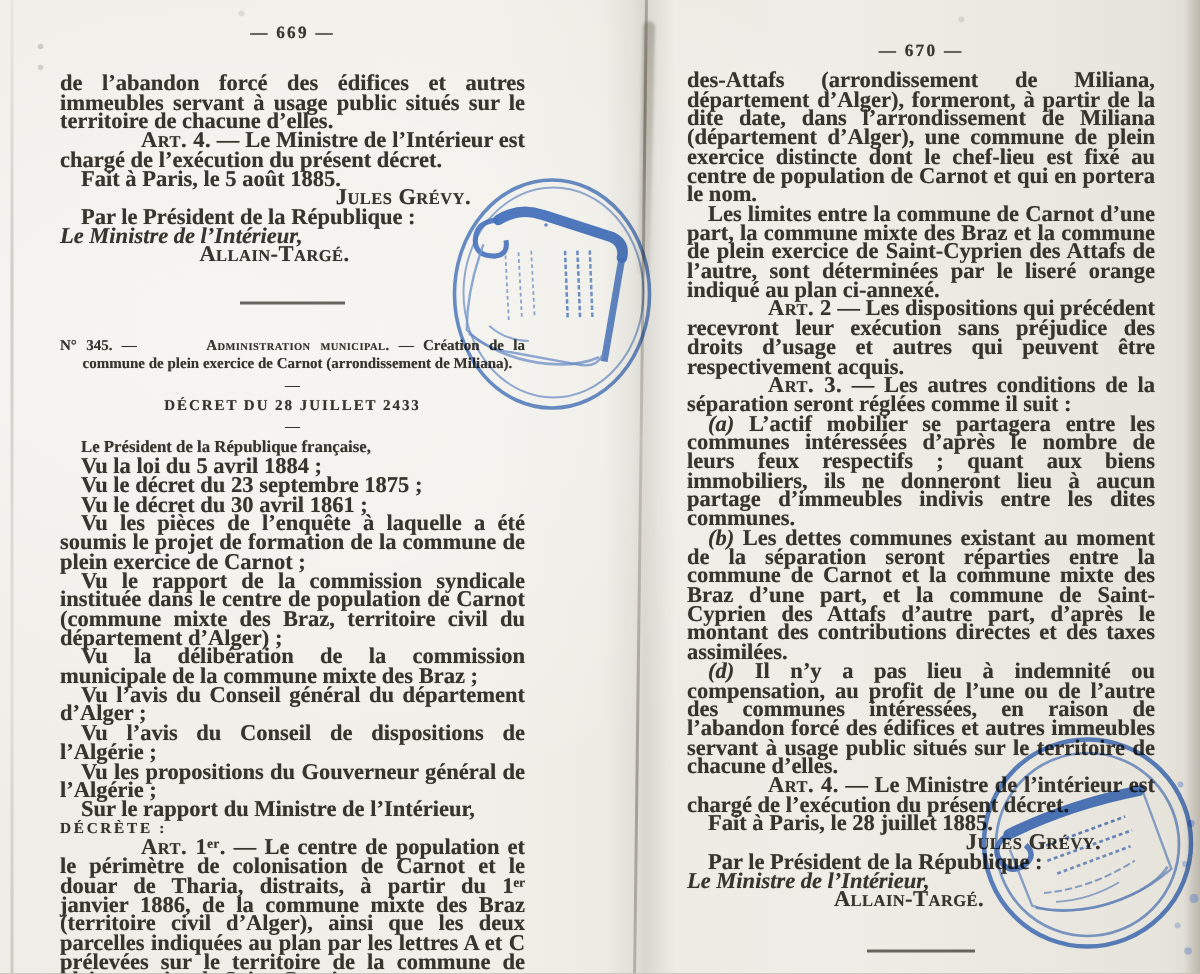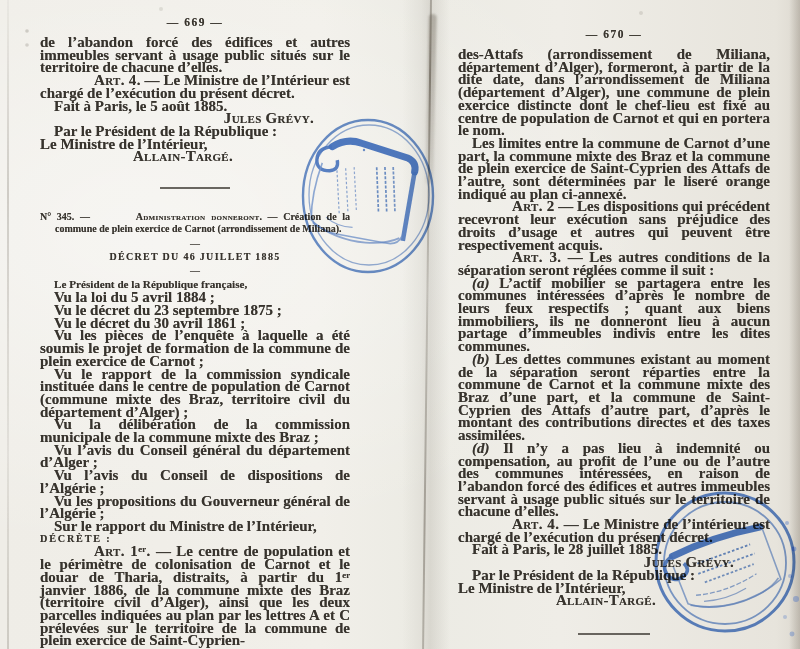--- a/index.html
+++ b/index.html
@@ -23,34 +23,34 @@
   .edge-left{position:absolute;left:7px;top:0;width:2px;height:649px;
     background:linear-gradient(to bottom, rgba(100,92,80,.05), rgba(100,92,80,.26) 30%, rgba(100,92,80,.10) 70%, rgba(100,92,80,.24));filter:blur(.3px);}
   .edge-right{position:absolute;right:0;top:0;width:11px;height:649px;
     background:linear-gradient(to right, rgba(0,0,0,0), rgba(104,94,80,.28));}
   
   .page-col{position:absolute;color:#37332d;}
   .col-left{left:40px;top:16px;width:310px;}
   .col-right{left:458px;top:28px;width:312px;}
   .pagenum{text-align:center;font-weight:bold;font-size:11.5px;letter-spacing:1.5px;color:#3a362f;
     text-shadow:0 0 .5px rgba(55,51,45,.6);}
-  .col-left .pagenum{margin-bottom:8px;}
+  .col-left .pagenum{margin-bottom:22px;}
   .col-right .pagenum{margin-bottom:8px;}
   .blocks p{margin:0;font-size:15px;line-height:12.7px;font-weight:bold;text-align:justify;
     color:#37332d;text-shadow:0 0 .5px rgba(55,51,45,.55);}
   .sc{font-variant:small-caps;letter-spacing:.3px;margin-left:40px;}
   .i{font-style:italic;}
   .cont{}
   .art{text-indent:14px;margin-top:8px;}
   .alinea{text-indent:14px;margin-top:6px;}
   .vu{text-indent:14px;}
   .date{text-indent:14px;margin-top:2px;}
   .sig{text-align:right !important;padding-right:36px;}
   .par{text-indent:14px;margin-top:6px;}
-  .min{text-align:center;padding-right:64px;}
+  .min{text-align:center;padding-right:64px;font-style:italic;}
   .minname{text-align:center !important;padding-right:64px;}
   .col-right .min,.col-right .minname{padding-right:56px;}
   .refnum{font-size:10px !important;line-height:12.5px !important;padding-left:15px;text-indent:-15px;}
   .dechead{text-align:center !important;font-size:10px !important;letter-spacing:1.3px;margin-top:1px;}
   .lead{text-indent:14px;font-size:11.2px !important;line-height:13px !important;margin-top:8px;}
   .decrete{text-align:right;letter-spacing:1.8px;font-size:10.2px !important;margin-top:6px;}
   .mt3{margin-top:3px;}.mt6{margin-top:6px;}
   .dash{ text-align:center;font-size:10px;line-height:9px;margin:3px 0;font-weight:bold;color:#37332d;}
   .rule{height:1.6px;background:#46423c;opacity:.8;}
   .rule-a{width:70px;margin:24px auto 22px;}
@@ -88,23 +88,23 @@
     <div class="pagenum">— 669 —</div>
     <div class="blocks">
         <p class="cont"><span>de l’abandon forcé des édifices et autres immeubles servant à usage public situés sur le territoire de chacune d’elles.</span></p>
         <p class="art"><span class="sc">Art. 4.</span><span> — Le Ministre de l’Intérieur est chargé de l’exécution du présent décret.</span></p>
         <p class="date"><span>Fait à Paris, le 5 août 1885.</span></p>
         <p class="sig"><span class="sc">Jules Grévy.</span></p>
         <p class="par"><span>Par le Président de la République :</span></p>
         <p class="min"><span>Le Ministre de l’Intérieur,</span></p>
         <p class="minname"><span class="sc">Allain-Targé.</span></p>
         <div class="rule rule-a"></div>
-        <p class="refnum"><span>N° 345. — </span><span class="sc">Administration donneront</span><span>. — Création de la commune de plein exercice de Carnot (arrondissement de Miliana).</span></p>
+        <p class="refnum"><span>N° 345. — </span><span class="sc">Administration municipal</span><span>. — Création de la commune de plein exercice de Carnot (arrondissement de Miliana).</span></p>
         <div class="dash">—</div>
-        <p class="dechead"><span>DÉCRET DU 46 JUILLET 1885</span></p>
+        <p class="dechead"><span>DÉCRET DU 28 JUILLET 2433</span></p>
         <div class="dash">—</div>
         <p class="lead"><span>Le Président de la République française,</span></p>
         <p class="vu"><span>Vu la loi du 5 avril 1884 ;</span></p>
         <p class="vu"><span>Vu le décret du 23 septembre 1875 ;</span></p>
         <p class="vu"><span>Vu le décret du 30 avril 1861 ;</span></p>
         <p class="vu"><span>Vu les pièces de l’enquête à laquelle a été soumis le projet de formation de la commune de plein exercice de Carnot ;</span></p>
         <p class="vu"><span>Vu le rapport de la commission syndicale instituée dans le centre de population de Carnot (commune mixte des Braz, territoire civil du département d’Alger) ;</span></p>
         <p class="vu"><span>Vu la délibération de la commission municipale de la commune mixte des Braz ;</span></p>
         <p class="vu"><span>Vu l’avis du Conseil général du département d’Alger ;</span></p>
         <p class="vu"><span>Vu l’avis du Conseil de dispositions de l’Algérie ;</span></p>

